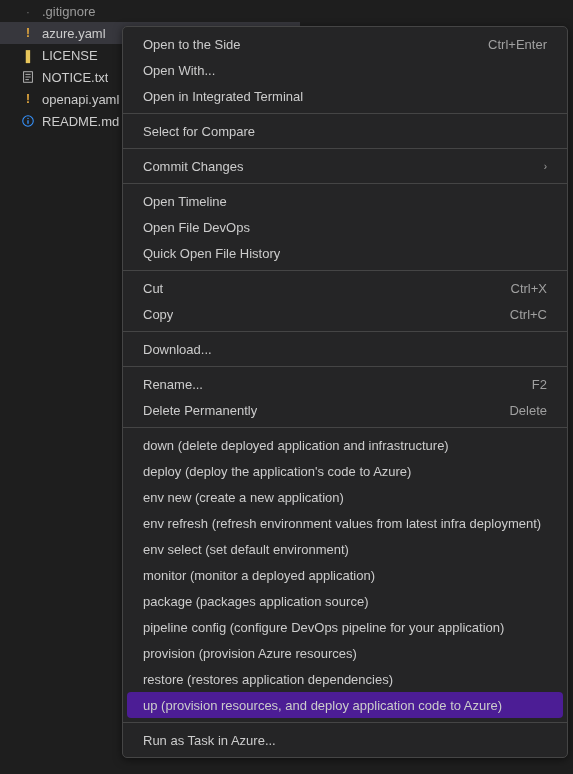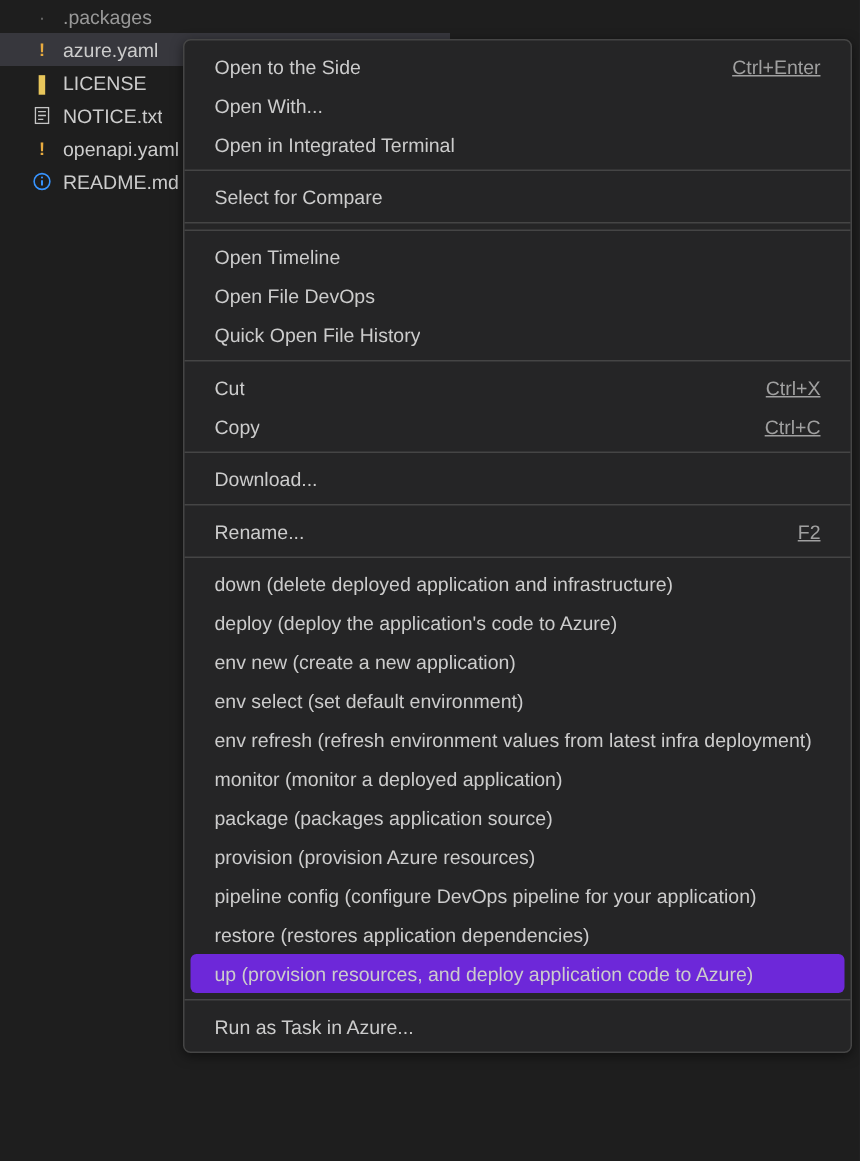--- a/index.html
+++ b/index.html
@@ -63,34 +63,33 @@
     .menu-item {
       display: flex;
       align-items: center;
       justify-content: space-between;
       height: 26px;
       padding: 0 20px;
       cursor: pointer;
       color: #cccccc;
     }
     .menu-item.highlighted {
-      background: #6d28d9;
+      background: #4c1d95;
       border-radius: 4px;
       margin: 0 4px;
       padding: 0 16px;
     }
     .menu-label {
       white-space: nowrap;
       overflow: hidden;
       text-overflow: ellipsis;
     }
     .menu-shortcut {
       color: #a0a0a0;
       margin-left: 33px;
-      text-decoration: underline;
     }
     .menu-submenu-arrow {
       color: #a0a0a0;
       font-size: 10px;
     }
     .menu-separator {
       height: 1px;
       background: #454545;
       margin: 4px 0;
     }
@@ -98,21 +97,21 @@
     .icon-license { color: #e8c65b; font-size: 13px; }
   </style>
 </head>
 <body>
 
 <div class="file-tree">
 <div class="file-item dimmed">
       <span class="file-icon">
         <span style="color:#888">·</span>
       </span>
-      <span class="file-label">.packages</span>
+      <span class="file-label">.gitignore</span>
     </div>
     <div class="file-item selected">
       <span class="file-icon">
         <span class="icon-exclaim">!</span>
       </span>
       <span class="file-label">azure.yaml</span>
     </div>
     <div class="file-item">
       <span class="file-icon" style="color: rgb(232, 198, 91);">
         <span class="icon-license">❚</span>
@@ -157,20 +156,24 @@
       <span class="menu-label">Open With...</span>
     </div>
     <div class="menu-item">
       <span class="menu-label">Open in Integrated Terminal</span>
     </div>
     <div class="menu-separator"></div>
     <div class="menu-item">
       <span class="menu-label">Select for Compare</span>
     </div>
     <div class="menu-separator"></div>
+    <div class="menu-item">
+      <span class="menu-label">Commit Changes</span>
+      <span class="menu-submenu-arrow">›</span>
+    </div>
     <div class="menu-separator"></div>
     <div class="menu-item">
       <span class="menu-label">Open Timeline</span>
     </div>
     <div class="menu-item">
       <span class="menu-label">Open File DevOps</span>
     </div>
     <div class="menu-item">
       <span class="menu-label">Quick Open File History</span>
     </div>
@@ -185,47 +188,51 @@
     </div>
     <div class="menu-separator"></div>
     <div class="menu-item">
       <span class="menu-label">Download...</span>
     </div>
     <div class="menu-separator"></div>
     <div class="menu-item">
       <span class="menu-label">Rename...</span>
       <span class="menu-shortcut">F2</span>
     </div>
+    <div class="menu-item">
+      <span class="menu-label">Delete Permanently</span>
+      <span class="menu-shortcut">Delete</span>
+    </div>
     <div class="menu-separator"></div>
     <div class="menu-item">
       <span class="menu-label">down (delete deployed application and infrastructure)</span>
     </div>
     <div class="menu-item">
       <span class="menu-label">deploy (deploy the application's code to Azure)</span>
     </div>
     <div class="menu-item">
       <span class="menu-label">env new (create a new application)</span>
     </div>
     <div class="menu-item">
+      <span class="menu-label">env refresh (refresh environment values from latest infra deployment)</span>
+    </div>
+    <div class="menu-item">
       <span class="menu-label">env select (set default environment)</span>
     </div>
     <div class="menu-item">
-      <span class="menu-label">env refresh (refresh environment values from latest infra deployment)</span>
-    </div>
-    <div class="menu-item">
       <span class="menu-label">monitor (monitor a deployed application)</span>
     </div>
     <div class="menu-item">
       <span class="menu-label">package (packages application source)</span>
     </div>
     <div class="menu-item">
+      <span class="menu-label">pipeline config (configure DevOps pipeline for your application)</span>
+    </div>
+    <div class="menu-item">
       <span class="menu-label">provision (provision Azure resources)</span>
-    </div>
-    <div class="menu-item">
-      <span class="menu-label">pipeline config (configure DevOps pipeline for your application)</span>
     </div>
     <div class="menu-item">
       <span class="menu-label">restore (restores application dependencies)</span>
     </div>
     <div class="menu-item highlighted">
       <span class="menu-label">up (provision resources, and deploy application code to Azure)</span>
     </div>
     <div class="menu-separator"></div>
     <div class="menu-item">
       <span class="menu-label">Run as Task in Azure...</span>

